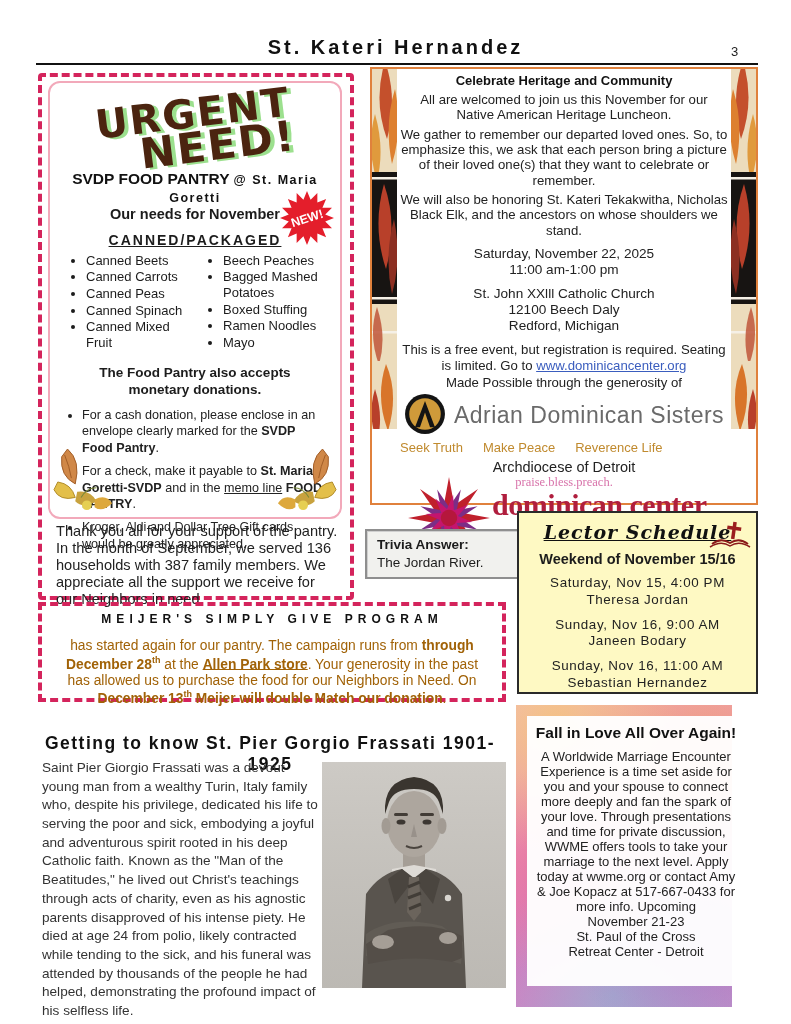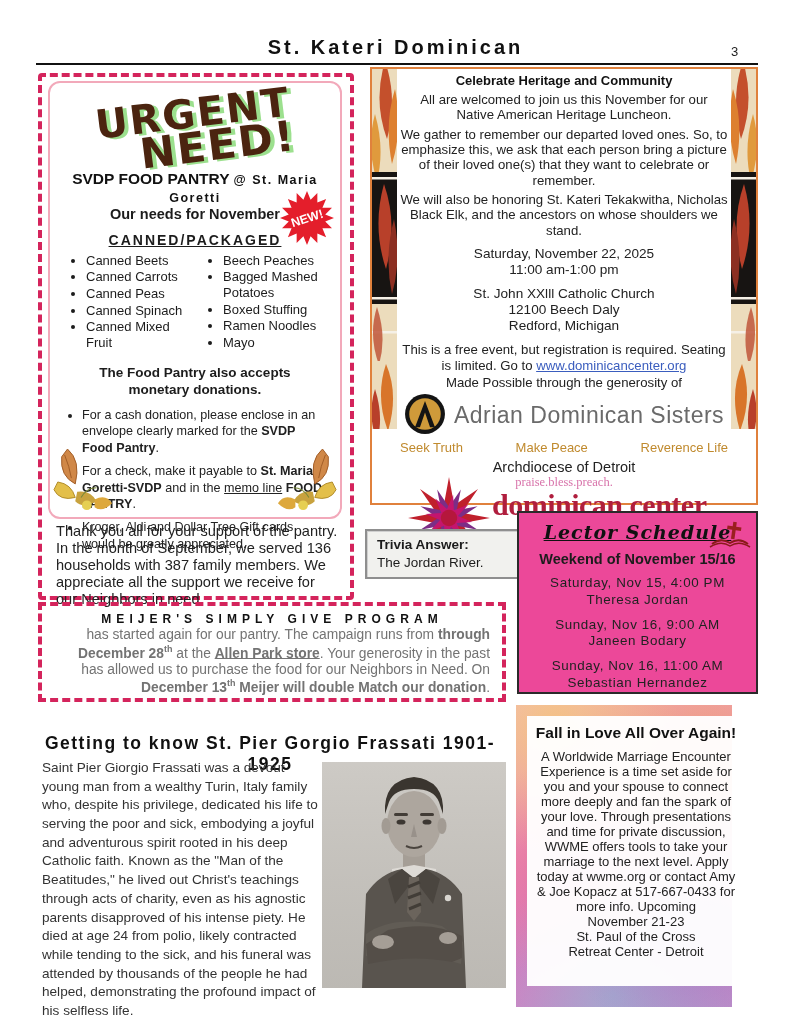--- a/index.html
+++ b/index.html
@@ -30,21 +30,21 @@
   .monetary-h{text-align:center;font-weight:800;font-size:13.5px;margin:14px auto 0;width:82%;line-height:1.25;}
   .don-list{margin:8px 0 0;padding:0 14px 0 32px;font-size:12.6px;line-height:1.3;color:#222;}
   .don-list li{margin-bottom:7px;}
   .leaves-bl{position:absolute;left:2px;bottom:0px;}
   .leaves-br{position:absolute;right:2px;bottom:0px;transform:scaleX(-1);}
   .thankyou{position:absolute;left:14px;top:446px;width:282px;font-size:14.6px;line-height:1.16;color:#222;}
 
   
   .meijer{left:38px;top:602px;width:468px;height:100px;border:4px dashed #d4245c;box-sizing:border-box;padding-top:6px;}
   .meijer-h{text-align:center;font-weight:800;font-size:12px;letter-spacing:0.42em;color:#111;}
-  .meijer-p{text-align:right;font-size:13.8px;line-height:1.2;margin-top:1px;padding:0 12px;color:#737373;}
+  .meijer-p{text-align:center;font-size:13.8px;line-height:1.2;margin-top:12px;padding:0 12px;color:#a16207;}
   .meijer-p sup{font-size:9px;}
   .uline{text-decoration:underline;font-weight:bold;}
 
   
   .fras-h{left:30px;top:733px;width:480px;text-align:center;font-weight:800;font-size:17.5px;letter-spacing:1.5px;color:#111;}
   .fras-body{left:42px;top:759px;width:278px;font-size:13.6px;line-height:1.375;color:#333;}
   .portrait{left:322px;top:762px;width:184px;height:226px;}
 
   
   .celebrate{left:370px;top:67px;width:388px;height:438px;border:2.5px solid #e0813c;box-sizing:border-box;background:#fff;text-align:center;}
@@ -54,35 +54,35 @@
   .cel-content{position:absolute;left:28px;right:28px;top:4px;}
   .cel-h{font-weight:800;font-size:13px;color:#111;}
   .cel-p{font-size:13.2px;line-height:1.16;margin:4px 0 0;color:#222;}
   .cel-when{font-size:13.6px;line-height:1.18;margin-top:8px;color:#222;}
   .cel-where{font-size:13.6px;line-height:1.18;margin-top:8px;color:#222;}
   .cel-free{font-size:13.2px;line-height:1.2;margin-top:8px;color:#222;}
   .cel-link{color:#3a5dbe;text-decoration:underline;cursor:pointer;}
   .cel-madep{font-size:13.2px;margin-top:1px;color:#222;}
   .ads-row{display:flex;align-items:center;justify-content:center;gap:8px;margin-top:3px;}
   .ads-name{font-size:23px;color:#6a6a6a;letter-spacing:0.5px;}
-  .ads-tags{margin-top:1px;font-size:13px;color:#c08a2e;display:flex;justify-content:space-between;gap:20px;}
+  .ads-tags{margin-top:1px;font-size:13px;color:#c08a2e;display:flex;justify-content:flex-start;gap:20px;}
   .aod{margin-top:4px;font-size:14.5px;color:#222;}
   .pbp{font-size:12.5px;color:#d873aa;font-family:"Liberation Serif",serif;margin-top:0px;}
   .dc-row{position:relative;height:46px;margin-top:0px;}
   .dc-burst{position:absolute;left:8px;top:-16px;}
   .dc-texts{position:absolute;left:92px;top:0px;text-align:left;}
   .dc-name{font-family:"Liberation Serif",serif;font-weight:bold;font-size:30px;color:#b01e3e;letter-spacing:-0.5px;line-height:1;}
   .dc-sub{font-size:10.5px;font-weight:bold;color:#c0177c;letter-spacing:1.2px;text-align:right;margin-top:0px;}
 
   
   .trivia{left:365px;top:529px;width:205px;height:50px;border:2px solid #8f8f8f;background:#f1f1ee;box-shadow:1px 1px 0 #cfcfcf inset;box-sizing:border-box;padding:5px 10px;font-size:13.5px;line-height:1.35;text-align:left;}
   .trivia b{font-weight:800;}
 
   
-  .lector{left:517px;top:511px;width:241px;height:183px;border:2px solid #2a2a2a;box-sizing:border-box;text-align:center;background:#ec4899;}
+  .lector{left:517px;top:511px;width:241px;height:183px;border:2px solid #2a2a2a;box-sizing:border-box;text-align:center;background:#fef9c3;}
   .lector-title{display:inline-block;margin-top:8px;font-family:"DejaVu Serif",serif;font-style:italic;font-weight:bold;font-size:19px;text-decoration:underline;letter-spacing:1px;color:#111;}
   .lector-cross{position:absolute;right:4px;top:6px;}
   .lector-weekend{font-weight:800;font-size:14.5px;margin-top:8px;}
   .lector-entry{margin-top:8px;font-size:13.4px;line-height:1.25;letter-spacing:0.6px;color:#222;}
 
   
   .wwme{left:516px;top:705px;width:216px;height:302px;
     background:
       radial-gradient(circle at 18% 8%, rgba(246,212,74,0.55), transparent 38%),
       radial-gradient(circle at 85% 18%, rgba(240,154,77,0.6), transparent 42%),
@@ -93,21 +93,21 @@
   .wwme-panel{position:absolute;left:11px;top:11px;width:218px;height:270px;background:rgba(255,255,255,0.96);box-sizing:border-box;padding:8px 7px;text-align:center;}
   .wwme-h{font-weight:800;font-size:15.5px;color:#111;}
   .wwme-body{font-size:13px;line-height:1.155;margin-top:7px;color:#222;}
   .wwme-line{font-size:13px;line-height:1.155;color:#222;}
 </style>
 </head>
 <body>
 
 <div class="page">
 
-  <div class="abs hdr-title">St. Kateri Dominican</div>
+  <div class="abs hdr-title">St. Kateri Hernandez</div>
   <div class="abs hdr-num">3</div>
   <div class="abs hdr-rule"></div>
 
   <div class="abs urgent-outer">
     <div class="urgent-inner">
       <div class="urgent-title">
         <div class="urgent-line1">URGENT</div>
         <div class="urgent-line2">NEED!</div>
       </div>
       <div class="svdp-line">

